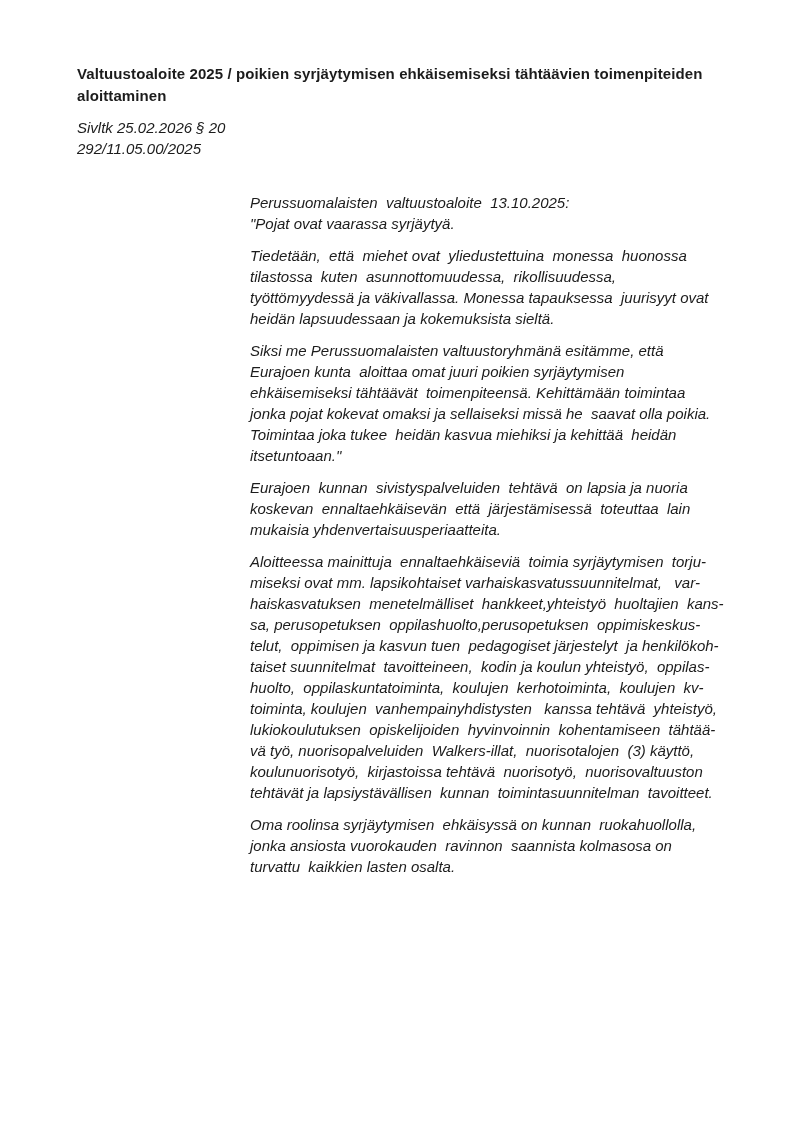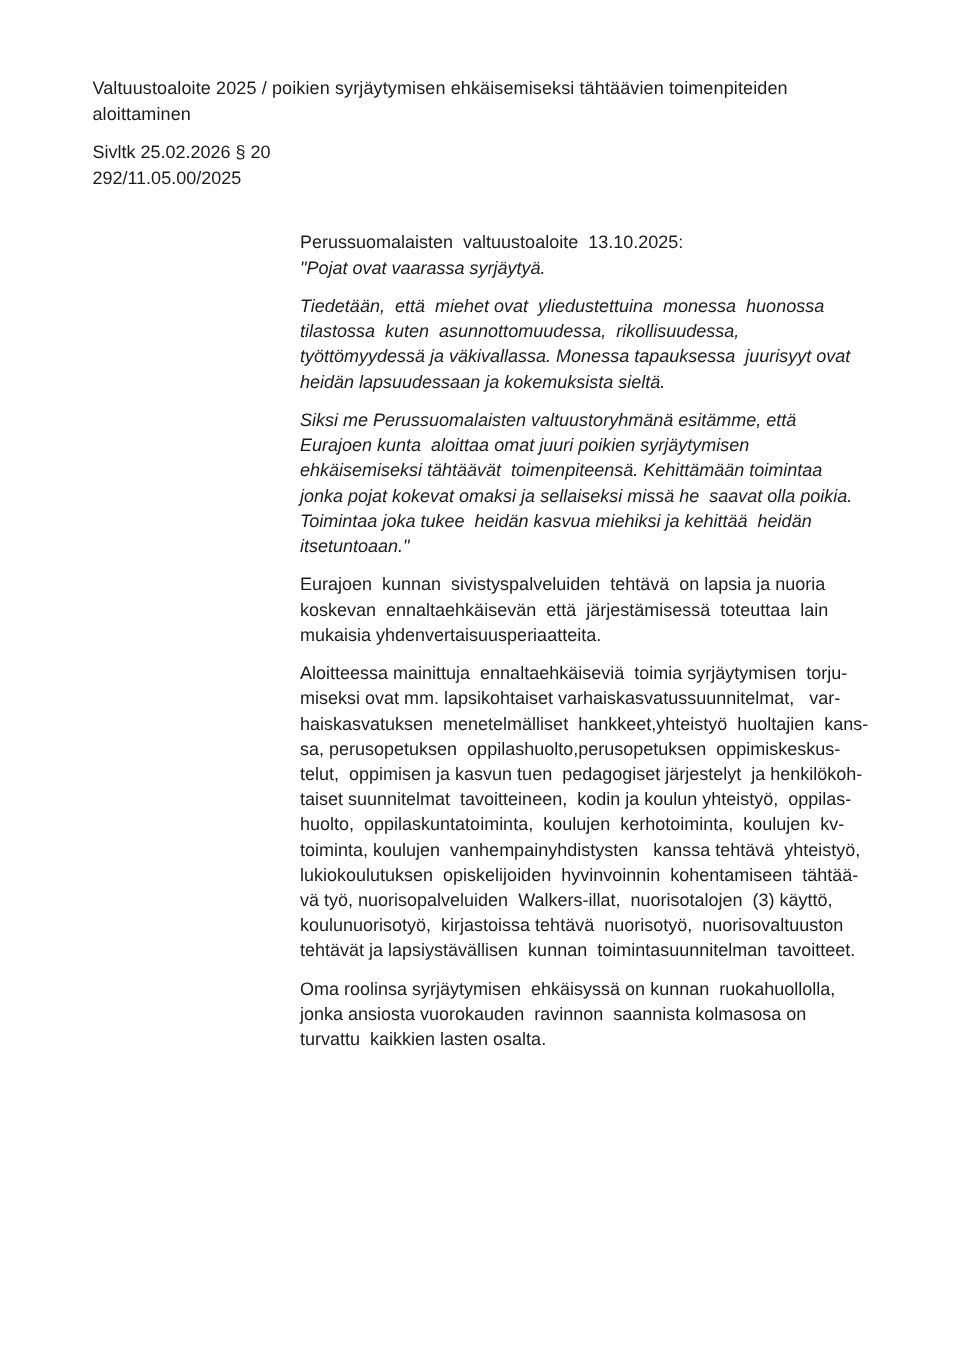--- a/index.html
+++ b/index.html
@@ -15,46 +15,48 @@
     color: #1c1c1c;
     font-family: "Liberation Sans", "DejaVu Sans", sans-serif;
     overflow: hidden;
   }
   .doc-title {
     position: absolute;
     left: 77px;
     top: 63px;
     margin: 0;
     font-size: 15px;
-    font-weight: normal;
+    font-weight: bold;
     line-height: 22px;
     white-space: pre;
     letter-spacing: 0.1px;
   }
   .refs {
     position: absolute;
     left: 77px;
     top: 117px;
     font-size: 15px;
     line-height: 21px;
   }
   .ref-line {
     white-space: pre;
+    font-style: italic;
   }
   .body-col {
     position: absolute;
     left: 250px;
     top: 192px;
     width: 540px;
     font-size: 15px;
     line-height: 21px;
   }
   .para {
     margin: 0 0 11px 0;
     white-space: pre;
+    font-style: italic;
   }
   .para.tight {
     margin-bottom: 0;
   }
   .para.italic {
     font-style: italic;
   }
 </style>
 </head>
 <body>

